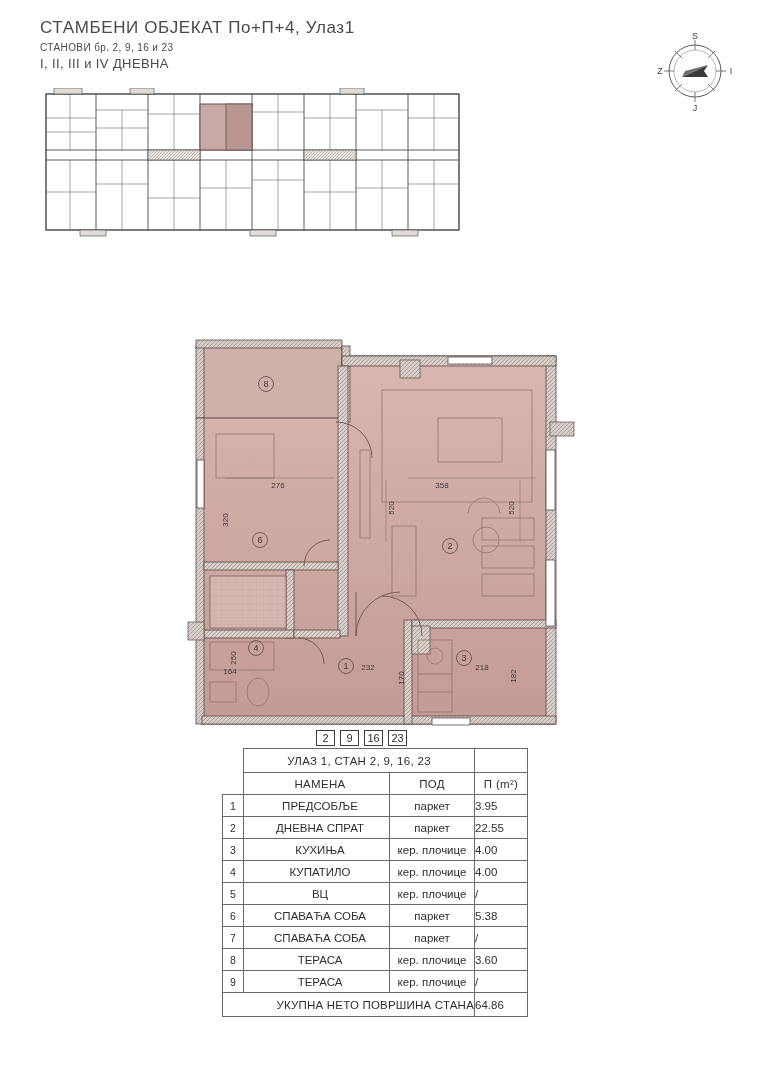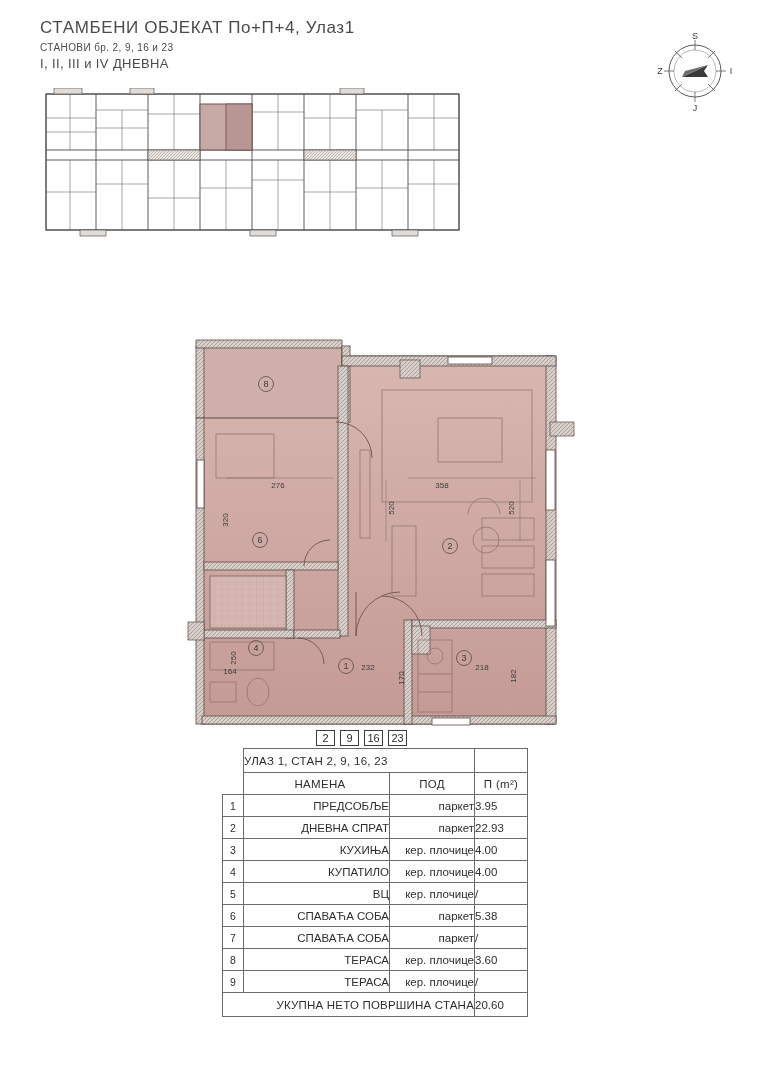--- a/index.html
+++ b/index.html
@@ -25,24 +25,24 @@
 
   
   .badges{position:absolute;left:316px;top:730px;display:flex;gap:5px;align-items:center;}
   .badge{border:1px solid #3b3b3b;min-width:13px;height:14px;padding:0 2px;font-size:11px;line-height:14px;text-align:center;color:#2e2e2e;background:#fff;}
 
   
   .tbl-wrap{position:absolute;left:222px;top:748px;width:306px;}
   table{border-collapse:collapse;width:100%;font-size:11.5px;color:#2e2e2e;}
   table td,table th{border:1px solid #6b6b6b;padding:0;height:21px;}
   .c-no{width:20px;text-align:center;font-size:10.5px;}
-  .c-name{padding-left:7px;text-align:right;}
-  .c-floor{width:84px;text-align:right;}
+  .c-name{padding-left:7px;text-align:center;}
+  .c-floor{width:84px;text-align:center;}
   .c-area{width:52px;}
-  .hdr-top td{text-align:left;font-size:11.5px;letter-spacing:.3px;height:23px;}
+  .hdr-top td{text-align:center;font-size:11.5px;letter-spacing:.3px;height:23px;}
   .hdr-cols td{text-align:center;font-weight:normal;letter-spacing:.3px;}
   .no-border{border:none;}
   .total td{height:23px;}
   .total .lbl{text-align:right;letter-spacing:.2px;}
 </style>
 </head>
 <body>
 
 <div class="header">
   <div class="title-main">СТАМБЕНИ ОБЈЕКАТ По+П+4, Улаз1</div>
@@ -307,21 +307,21 @@
       <tr>
         <td class="c-no">1</td>
         <td class="c-name">ПРЕДСОБЉЕ</td>
         <td class="c-floor">паркет</td>
         <td class="c-area">3.95</td>
       </tr>
       <tr>
         <td class="c-no">2</td>
         <td class="c-name">ДНЕВНА СПРАТ</td>
         <td class="c-floor">паркет</td>
-        <td class="c-area">22.93</td>
+        <td class="c-area">22.55</td>
       </tr>
       <tr>
         <td class="c-no">3</td>
         <td class="c-name">КУХИЊА</td>
         <td class="c-floor">кер. плочице</td>
         <td class="c-area">4.00</td>
       </tr>
       <tr>
         <td class="c-no">4</td>
         <td class="c-name">КУПАТИЛО</td>
@@ -354,17 +354,17 @@
       </tr>
       <tr>
         <td class="c-no">9</td>
         <td class="c-name">ТЕРАСА</td>
         <td class="c-floor">кер. плочице</td>
         <td class="c-area">/</td>
       </tr>
 
       <tr class="total">
         <td class="lbl" colspan="3">УКУПНА НЕТО ПОВРШИНА СТАНА</td>
-        <td class="c-area">20.60</td>
+        <td class="c-area">64.86</td>
       </tr>
     </tbody>
   </table>
 </div>
 
 </body></html>

